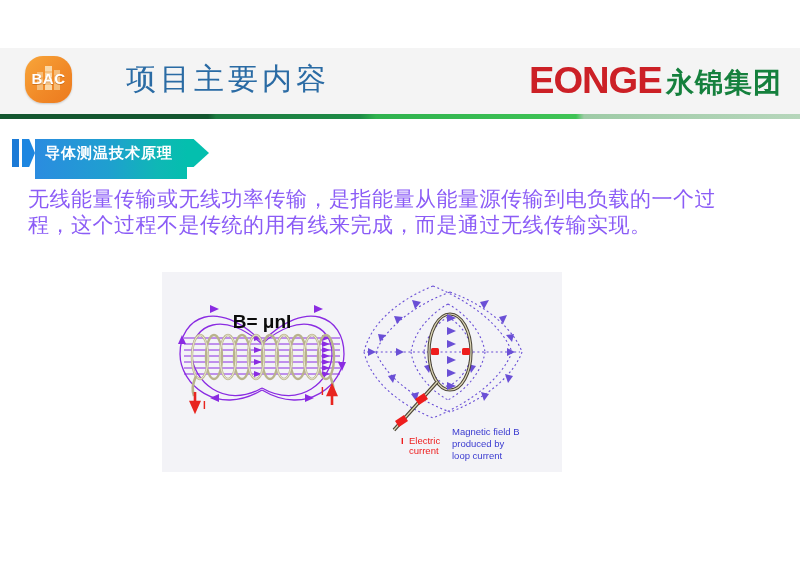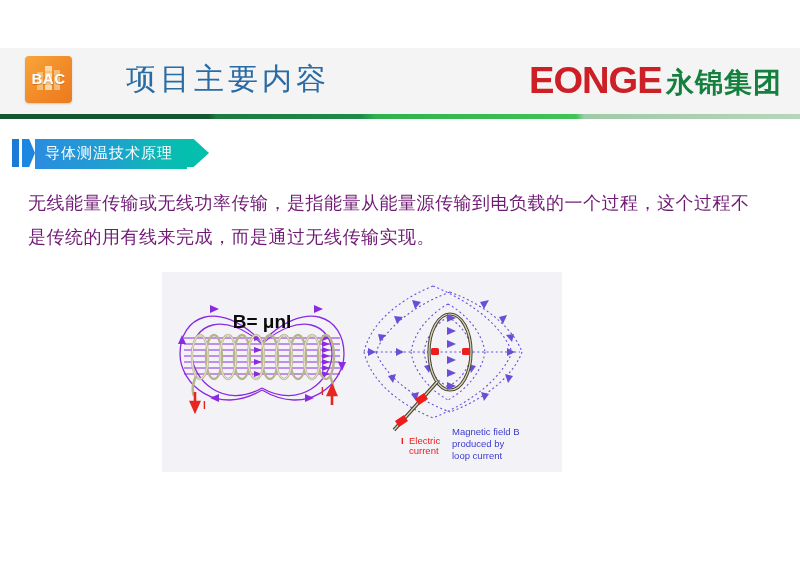--- a/index.html
+++ b/index.html
@@ -11,21 +11,21 @@
   }
   .slide{position:relative;width:800px;height:566px;background:#ffffff;overflow:hidden;}
 
   
   .header-band{
     position:absolute;left:0;top:48px;width:800px;height:66px;
     background:#f4f4f4;
   }
   .logo-badge{
     position:absolute;left:25px;top:56px;width:47px;height:47px;
-    border-radius:4px;
+    border-radius:18px;
     background:linear-gradient(135deg,#f8a63a 0%,#f18a28 55%,#ec7a1e 100%);
     box-shadow:0 1px 2px rgba(0,0,0,.18);
     overflow:hidden;
   }
   .logo-bars{position:absolute;left:0;top:0;width:47px;height:47px;}
   .logo-text{
     position:absolute;left:0;top:14px;width:47px;text-align:center;
     font-size:15px;font-weight:bold;letter-spacing:.5px;color:#ffffff;
     font-family:"Liberation Sans",sans-serif;
     text-shadow:0 1px 0 rgba(180,90,10,.55);
@@ -61,36 +61,36 @@
 
   
   .sec-wrap{position:absolute;left:12px;top:139px;height:28px;display:flex;align-items:stretch;}
   .sec-tick{width:7px;height:28px;background:#1b7ad6;}
   .sec-arrow-l{
     width:13px;height:28px;background:#1d86e0;
     clip-path:polygon(0 0,55% 0,100% 50%,55% 100%,0 100%);
     margin-left:3px;
   }
   .sec-body{
-    height:28px;padding:0 14px 2px 10px;
+    height:28px;padding:0 14px 12px 10px;
     display:flex;align-items:center;
     background:linear-gradient(to right,#2b8ce0 0%,#1f9fd0 48%,#0fb7b6 80%,#04bfae 100%);
-    color:#ffffff;font-size:15px;font-weight:normal;letter-spacing:1px;
+    color:#ffffff;font-size:15px;font-weight:bold;letter-spacing:1px;
     font-family:"DejaVu Sans","Liberation Sans",sans-serif;
     white-space:nowrap;
   }
   .sec-arrow-r{
     width:22px;height:28px;background:#04bfae;
     clip-path:polygon(0 0,30% 0,100% 50%,30% 100%,0 100%);
   }
 
   
   .body-text{
     position:absolute;left:28px;top:186px;width:730px;
-    color:#701a75;font-size:18px;line-height:34px;letter-spacing:.5px;
+    color:#8b5cf6;font-size:21px;line-height:26px;letter-spacing:.5px;
     font-family:"DejaVu Sans","Liberation Sans",sans-serif;
   }
 
   
   .figure{
     position:absolute;left:162px;top:272px;width:400px;height:200px;
     background:#f3f3f7;
   }
 </style>
 </head>

